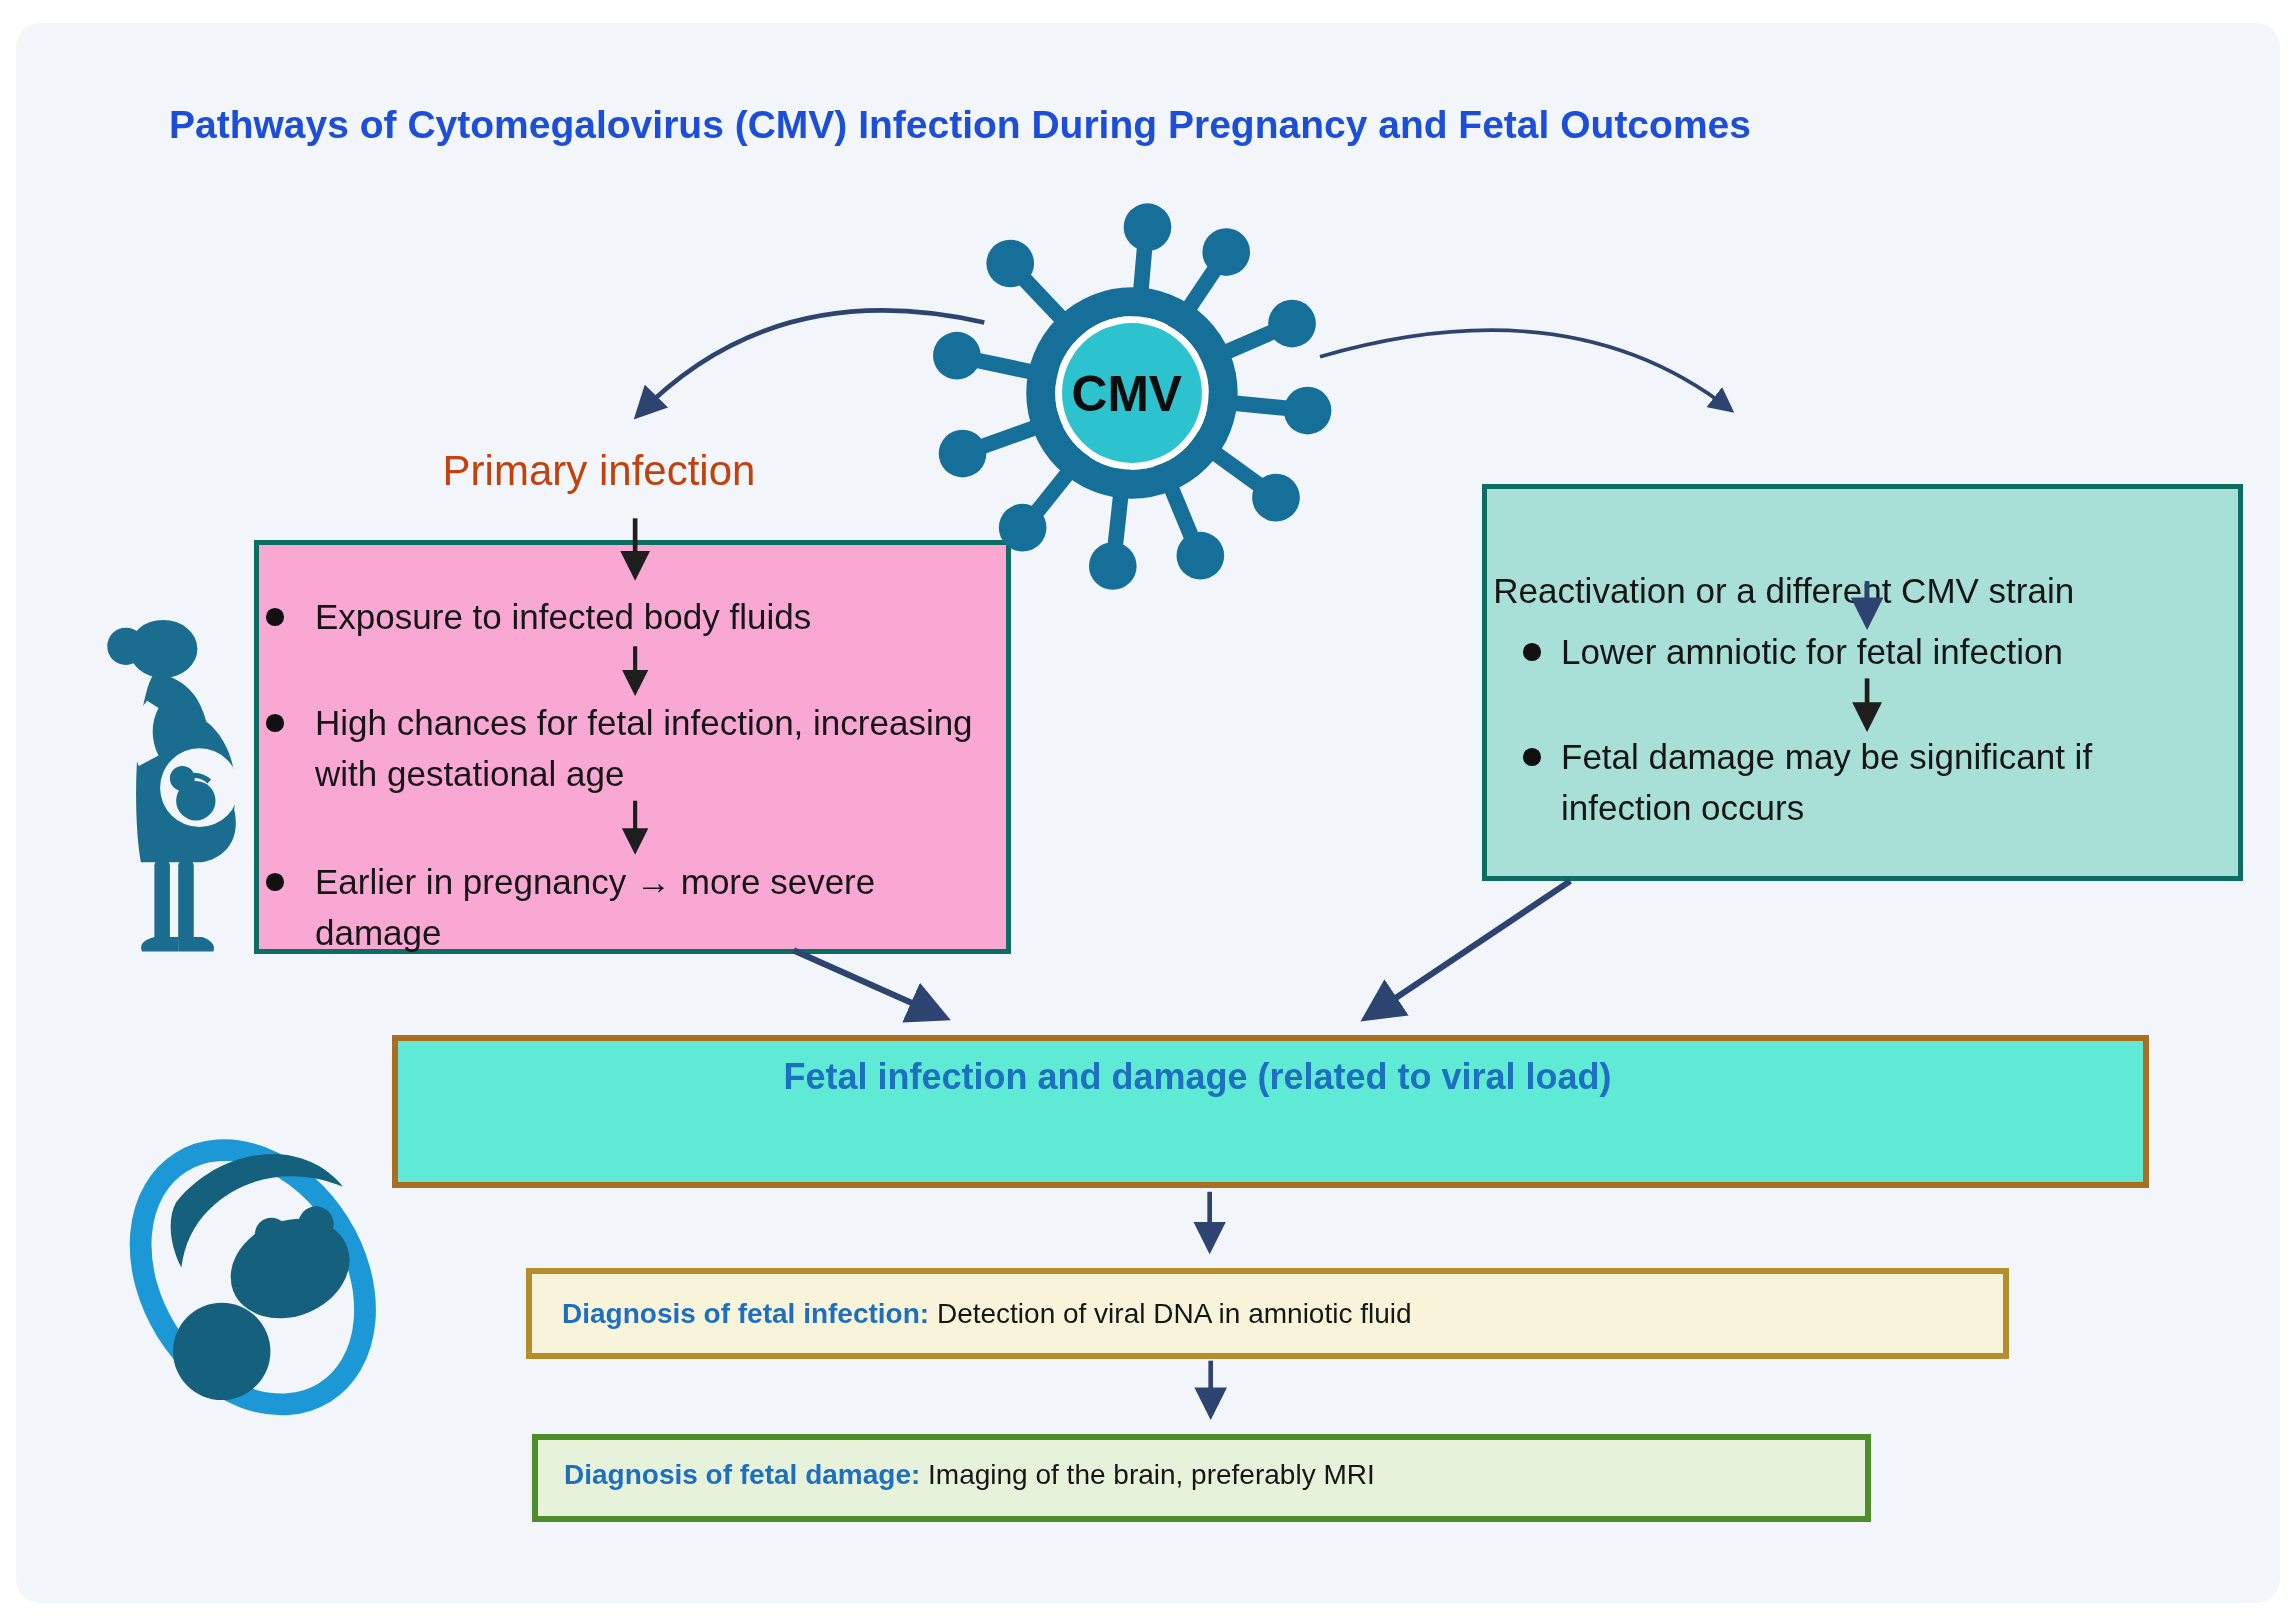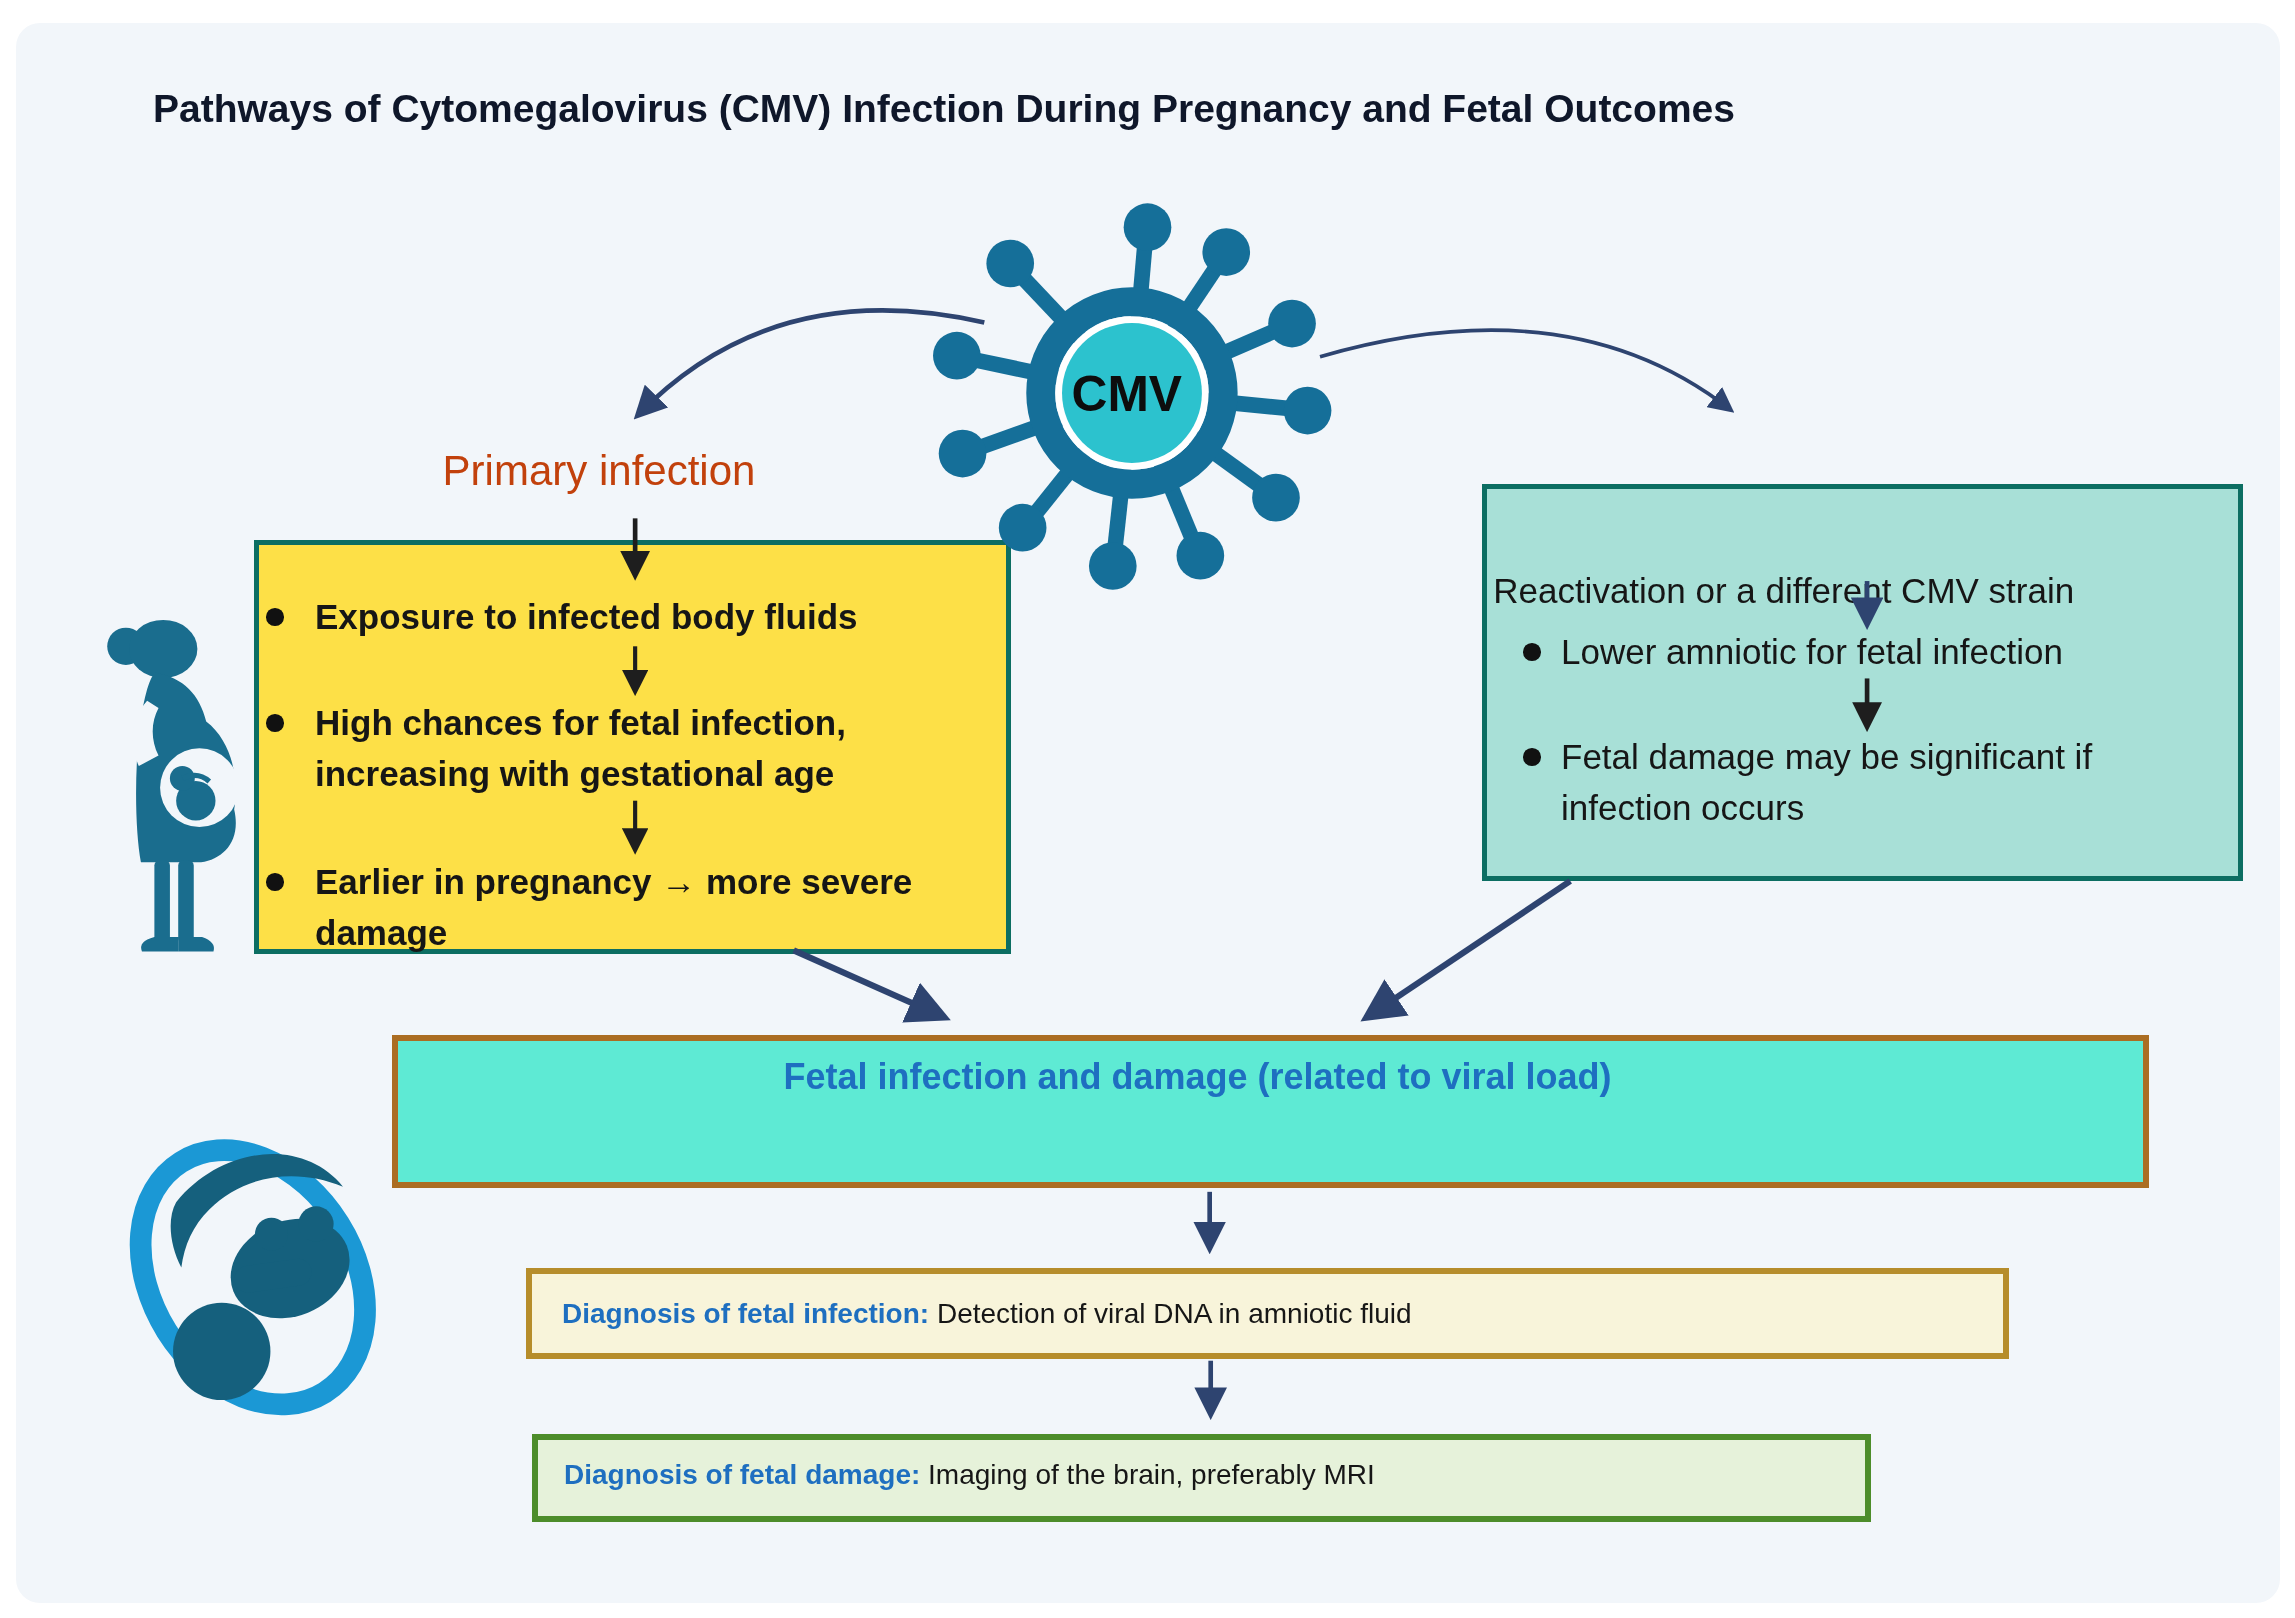--- a/index.html
+++ b/index.html
@@ -5,33 +5,33 @@
   html,body{margin:0;padding:0;background:#ffffff;}
   .canvas{
     position:relative;width:2295px;height:1619px;background:#ffffff;
     font-family:"Liberation Sans",sans-serif;overflow:hidden;
   }
   .card{
     position:absolute;left:15.5px;top:23px;width:2264px;height:1580px;
     background:#f2f6fa;border-radius:24px;
   }
   .title{
-    position:absolute;left:153px;top:87px;margin:0;
-    font-size:39px;font-weight:bold;color:#0f172a;letter-spacing:0px;white-space:nowrap;
+    position:absolute;left:153px;top:87px;margin:16px;
+    font-size:39px;font-weight:bold;color:#1d4ed8;letter-spacing:0px;white-space:nowrap;
   }
   .label{
     position:absolute;font-size:42px;font-weight:normal;color:#c2410c;
     text-align:center;line-height:47px;white-space:nowrap;
   }
   .primary-label{left:262px;top:447px;width:674px;}
   .np-label{left:1519px;top:429px;width:674px;}
   .box{position:absolute;box-sizing:border-box;}
   .primary-box{
     left:254px;top:540px;width:757px;height:414px;
-    background:#fde047;border:5.7px solid #0c6e62;font-weight:bold;
+    background:#f9a8d4;border:5.7px solid #0c6e62;
   }
   .np-box{
     left:1482px;top:484px;width:761px;height:397px;
     background:#a8e0d7;border:5.7px solid #0c6e62;
   }
   .orange-box{
     left:392px;top:1035px;width:1757px;height:153px;
     background:#5eead4;border:6.7px solid #ab6d22;
   }
   .yellow-box{

